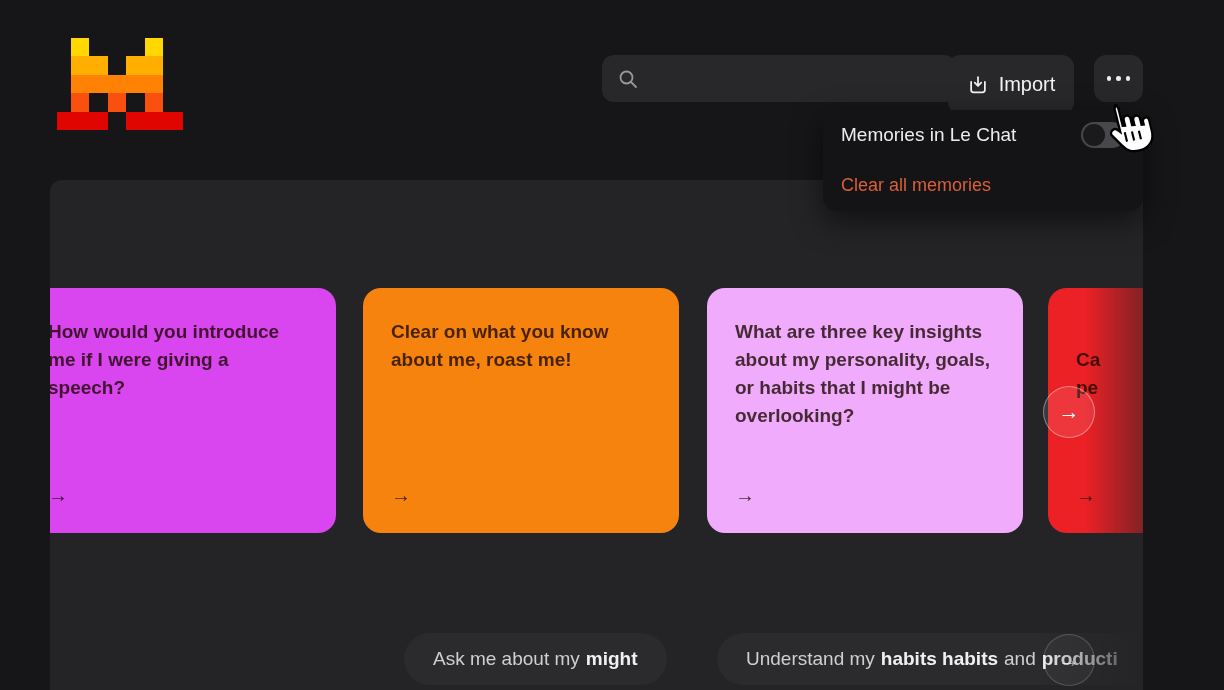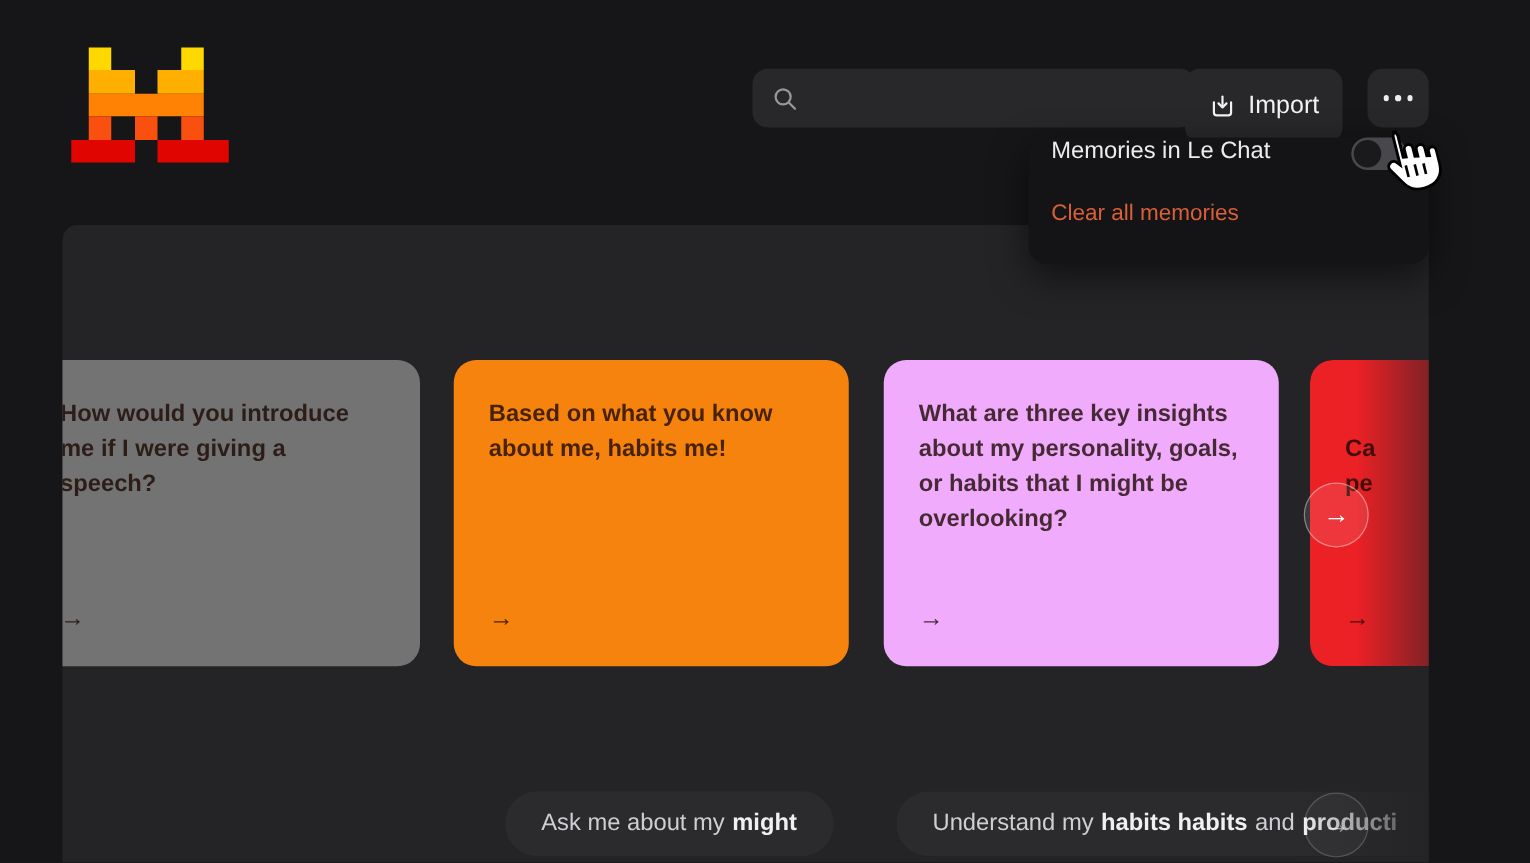--- a/index.html
+++ b/index.html
@@ -19,21 +19,21 @@
   #searchbar input::placeholder{color:#97979c;}
   #import-btn{left:948px;top:55px;width:126px;height:59px;justify-content:center;gap:10px;
     color:#f2f2f4;font-size:20px;font-weight:500;cursor:pointer;}
   #more-btn{left:1094px;top:55px;width:49px;height:47px;justify-content:center;cursor:pointer;}
   .dots{display:flex;gap:5px;}
   .dots i{width:4.5px;height:4.5px;border-radius:50%;background:#ededef;}
 
   
   #menu{left:823px;top:110px;width:320px;height:101px;background:#141416;border-radius:14px;
     box-shadow:0 10px 30px rgba(0,0,0,.55);z-index:6;padding:0 18px;box-sizing:border-box;}
-  .menu-row{height:50px;display:flex;align-items:flex-start;justify-content:space-between;cursor:pointer;}
+  .menu-row{height:50px;display:flex;align-items:center;justify-content:space-between;cursor:pointer;}
   .menu-label{color:#ececee;font-size:19px;}
   .menu-danger{color:#d95f38;font-size:18px;}
   #toggle{width:44px;height:26px;border-radius:13px;background:#48484c;position:relative;flex:0 0 auto;}
   #toggle .knob{position:absolute;left:2px;top:2px;width:22px;height:22px;border-radius:50%;background:#1a1a1c;}
 
   
   #panel{left:50px;top:180px;width:1093px;height:510px;background:#242426;
     border-radius:12px 12px 0 0;overflow:hidden;z-index:1;}
 
   
@@ -110,26 +110,26 @@
   <div id="more-btn" class="abs ctl">
     <span class="dots">
         <i></i>
         <i></i>
         <i></i>
       </span>
   </div>
 
   <div id="panel" class="abs">
 
-    <div id="card-0" class="card" style="background:#737373">
+    <div id="card-0" class="card" style="background:#d946ef">
       <span>How would you introduce me if I were giving a speech?</span>
       <span class="arrow">→</span>
     </div>
     <div id="card-1" class="card" style="background:#f6830d">
-      <span>Based on what you know about me, habits me!</span>
+      <span>Clear on what you know about me, roast me!</span>
       <span class="arrow">→</span>
     </div>
     <div id="card-2" class="card" style="background:#f0abfc">
       <span>What are three key insights about my personality, goals, or habits that I might be overlooking?</span>
       <span class="arrow">→</span>
     </div>
     <div id="card-3" class="card" style="background:#eb2126">
       <span>Ca
 pe</span>
       <span class="arrow">→</span>

